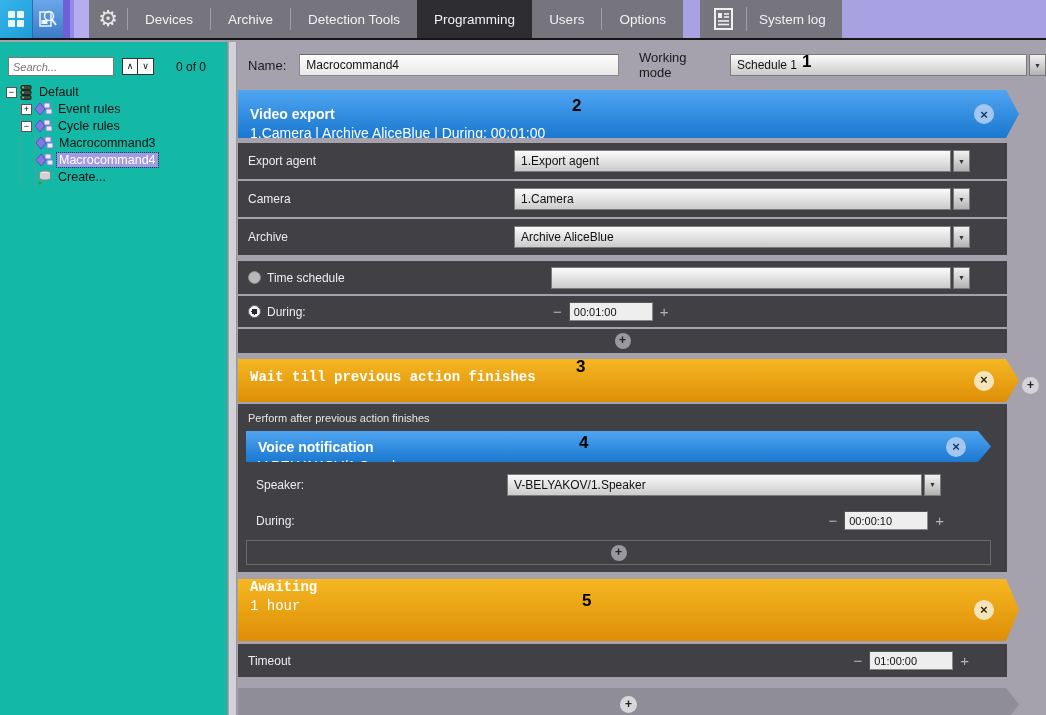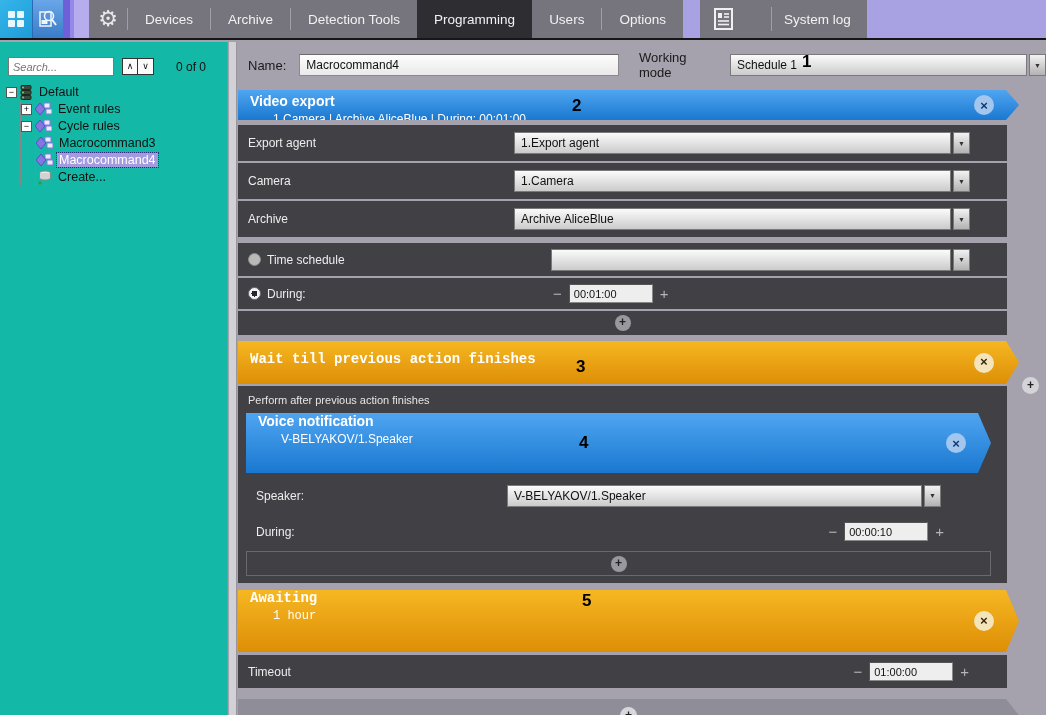--- a/index.html
+++ b/index.html
@@ -21,21 +21,21 @@
   .grid-glyph { width:16px; height:16px; display:grid; grid-template-columns:7px 7px; grid-template-rows:7px 7px; gap:2px; }
   .grid-glyph span { background:#e8f6fd; border-radius:1px; }
   .tb-mag-btn { width:31px; background: linear-gradient(180deg,#6aa6e8,#3a7cc8); display:flex; align-items:center; justify-content:center; border-left:1px solid #2a6ab0; }
   .tb-stripes { width:26px; background: linear-gradient(90deg,#6f5fd8 0 7px,#9488e8 7px 11px,#b5adee 11px 26px); }
   .tb-tabstrip { display:flex; align-items:stretch; background:#76747c; }
   .tb-gear { width:38px; display:flex; align-items:center; justify-content:center; color:#e9e9e9; font-size:22px; }
   .tb-sep { width:1px; background:#a09ea6; margin:8px 0; }
   .tab { padding:0 17px; display:flex; align-items:center; color:#f2f2f2; font-size:13.5px; cursor:default; white-space:nowrap; }
   .tab.active { background:#2e2d31; }
   .tb-gap { width:17px; }
-  .tb-syslog { background:#76747c; display:flex; align-items:center; padding:0 16px 0 13px;gap:25px; }
+  .tb-syslog { background:#76747c; display:flex; align-items:center; padding:0 16px 0 13px; }
   .tb-syslog .label { color:#f2f2f2; font-size:13.5px; margin-left:12px; padding-left:12px; border-left:1px solid #a09ea6; height:24px; display:flex; align-items:center; }
   .tb-fill { flex:1; }
 
   
   .sidebar {
     position:absolute; top:42px; left:0; width:228px; bottom:0;
     background:#14b8a6; border-right:1px solid #8f8f8f;
   }
   .search-row { display:flex; align-items:center; padding:15px 8px 8px 8px; }
   .search-input { width:106px; height:19px; border:1px solid #7a7a7a; font-size:11px; font-style:italic; padding:0 4px; background:#fff; color:#222; font-family:"Liberation Sans",sans-serif; }
@@ -64,21 +64,21 @@
   .dd-value { height:22px; background:linear-gradient(#fbfbfb,#cbcbcb); border:1px solid #7a7a7a; font-size:12px; color:#111; padding:3px 6px 0 6px; overflow:hidden; white-space:nowrap; }
   .dd-btn { width:17px; height:22px; margin-left:2px; background:linear-gradient(#f2f2f2,#b2b2b2); border:1px solid #7a7a7a; font-size:7px; color:#333; display:flex; align-items:center; justify-content:center; }
   .mode-dd { margin-left:8px; } .mode-dd .dd-value { width:297px; }
 
   .group { width:769px; }
   .hdr { position:relative; color:#fff; padding-left:12px; }
   .hdr-arrow { width:781px; clip-path: polygon(0 0, calc(100% - 13px) 0, 100% 50%, calc(100% - 13px) 100%, 0 100%); }
   .hdr-blue { background:linear-gradient(#4fa5f1,#1a78d0); }
   .hdr-orange { background:linear-gradient(#f6b722,#dd8e06);font-family:Liberation Mono, monospace; }
   .hdr-title { font-size:14px; font-weight:bold; }
-  .hdr-sub { font-size:12px; margin-top:3px;margin-left:23px; }
+  .hdr-sub { font-size:14px; margin-top:3px; }
   .x-btn { position:absolute; right:25px; top:50%; transform:translateY(-50%); width:20px; height:20px; border-radius:50%; display:flex; align-items:center; justify-content:center; font-size:13px; font-weight:bold; }
   .x-blue { background:#a2c6ee; color:#12386e; }
   .x-orange { background:#f3e4bc; color:#3a2a06; }
 
   .row { position:relative; background:#414045; display:flex; align-items:center; color:#ededed; font-size:12px; padding:0 10px; margin-bottom:2px; }
   .row.h36 { height:36px; } .row.h33 { height:33px; } .row.h31 { height:31px; }
   .abs { position:absolute; }
   .plus-row { background:#414045; height:24px; display:flex; align-items:center; justify-content:center; margin-top:2px; }
   .plus-circle { width:16px; height:16px; border-radius:50%; background:#99989e; color:#222; font-size:12px; font-weight:bold; line-height:15px; text-align:center; }
 
@@ -247,21 +247,21 @@
     <label>Name:</label>
     <input class="name-input" value="Macrocommand4" style="">
     <span class="mode-label">Working mode</span>
     <div class="dd mode-dd">
       <div class="dd-value">Schedule 1</div>
       <div class="dd-btn">▼</div>
     </div>
   </div>
 
   <div class="group" style="margin-top:8px;">
-    <div class="hdr hdr-arrow hdr-blue" style="height:30px; padding-top:3px;">
+    <div class="hdr hdr-arrow hdr-blue" style="height:48px; padding-top:16px;">
       <div class="hdr-title">Video export</div>
       <div class="hdr-sub">1.Camera | Archive AliceBlue | During: 00:01:00</div>
       <div class="x-btn x-blue">×</div>
     </div>
 
     <div style="margin-top:5px;">
       <div class="row h36">
         <span>Export agent</span>
         <div class="dd abs" style="left:276px;">
           <div class="dd-value" style="width:437px;">1.Export agent</div>
@@ -310,21 +310,21 @@
 
   <div class="group" style="margin-top:6px;">
     <div class="hdr hdr-arrow hdr-orange" style="height:43px; padding-top:10px;">
       <div class="hdr-title">Wait till previous action finishes</div>
       <div class="x-btn x-orange">×</div>
     </div>
     <div class="wait-body">
       <div class="note-row">Perform after previous action finishes</div>
 
       <div class="voice-panel">
-        <div class="hdr hdr-arrow hdr-blue" style="height:60px; padding-top:0;">
+        <div class="hdr hdr-arrow hdr-blue" style="height:31px; padding-top:8px;">
           <div class="hdr-title">Voice notification</div>
           <div class="hdr-sub">V-BELYAKOV/1.Speaker</div>
           <div class="x-btn x-blue">×</div>
         </div>
         <div class="row" style="height:37px; margin-top:4px;">
           <span>Speaker:</span>
           <div class="dd abs" style="left:261px;">
             <div class="dd-value" style="width:415px;">V-BELYAKOV/1.Speaker</div>
             <div class="dd-btn">▼</div>
           </div>

